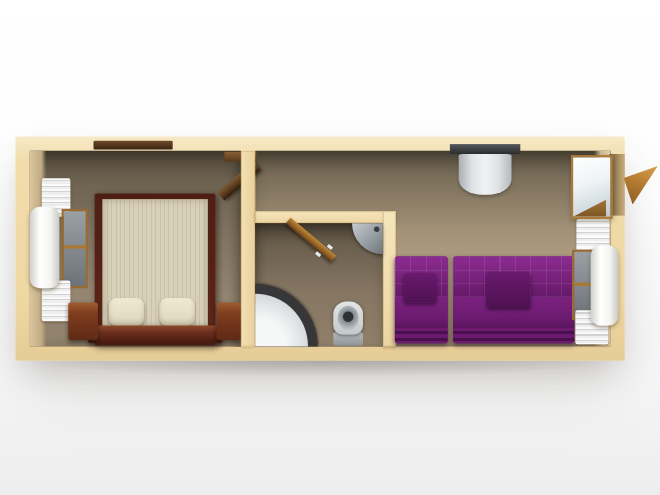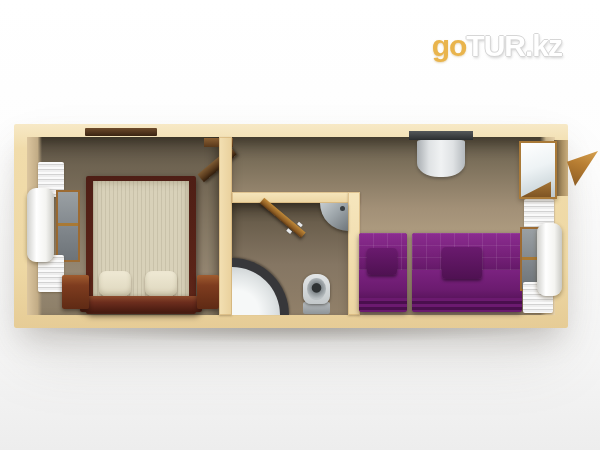--- a/index.html
+++ b/index.html
@@ -138,23 +138,20 @@
     background:linear-gradient(180deg,#b5823d,#7e5524); }
   .outer-doorleaf { position:absolute; left:567px; top:147px; width:31px; height:39px;
     clip-path:polygon(0% 38%, 100% 10%, 26% 100%);
     background:linear-gradient(200deg,#dca957 0%,#b97f33 45%,#8a5a22 100%); }
 </style>
 </head>
 <body>
 
 <div class="stage">
 
-  <div class="logo">
-    <span class="logo-go">go</span><span class="logo-tur">TUR.kz</span>
-  </div>
 
   <div class="ground-shadow"></div>
 
   <div class="building">
 
     <div class="floor-bedroom"></div>
     <div class="wallface-left"></div>
     <div class="floor-hall"></div>
     <div class="wallface-right"></div>
 

